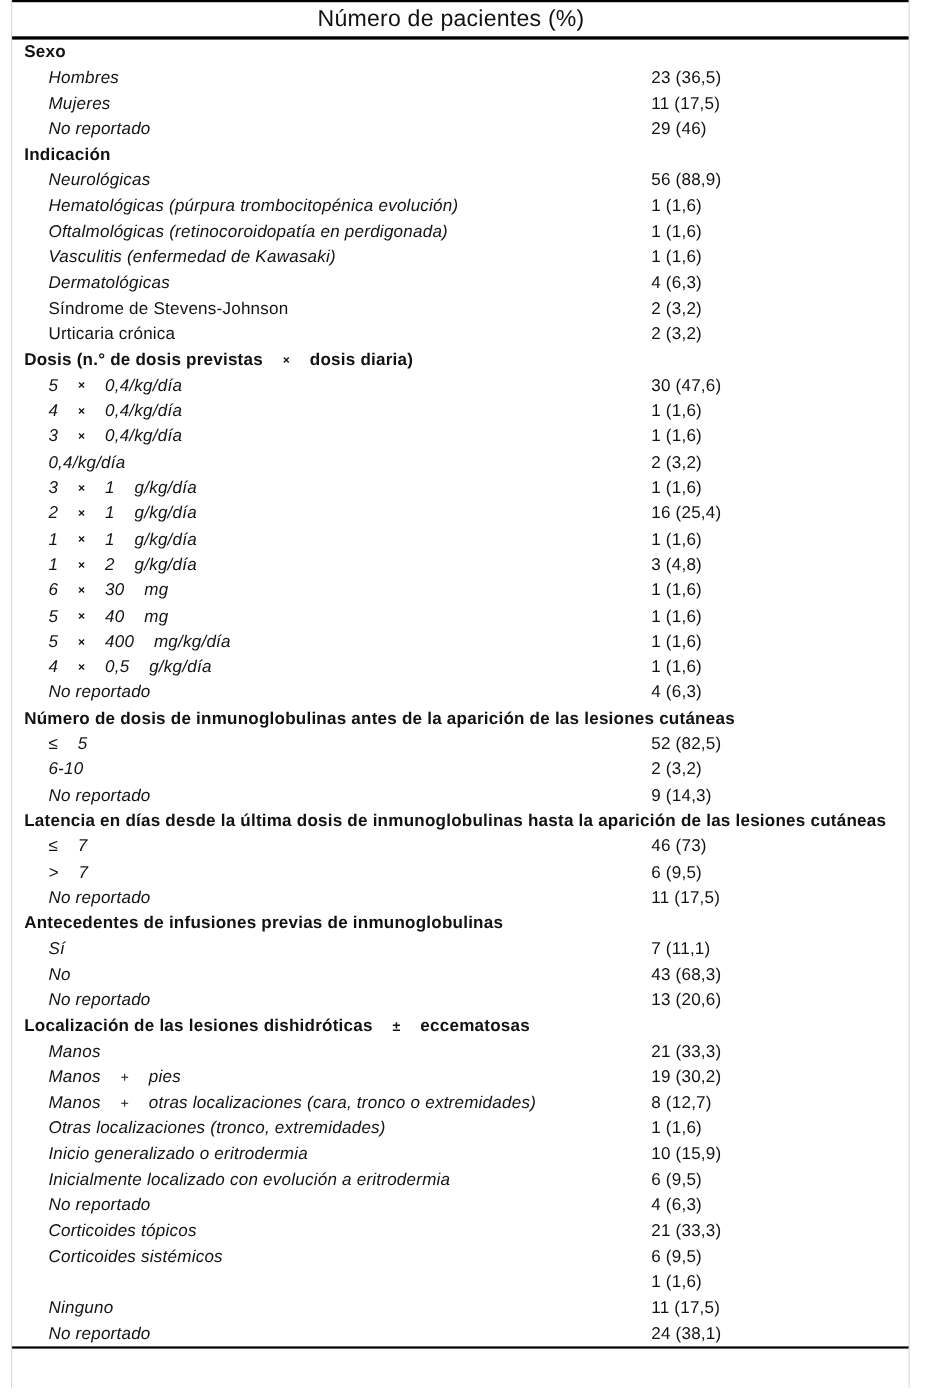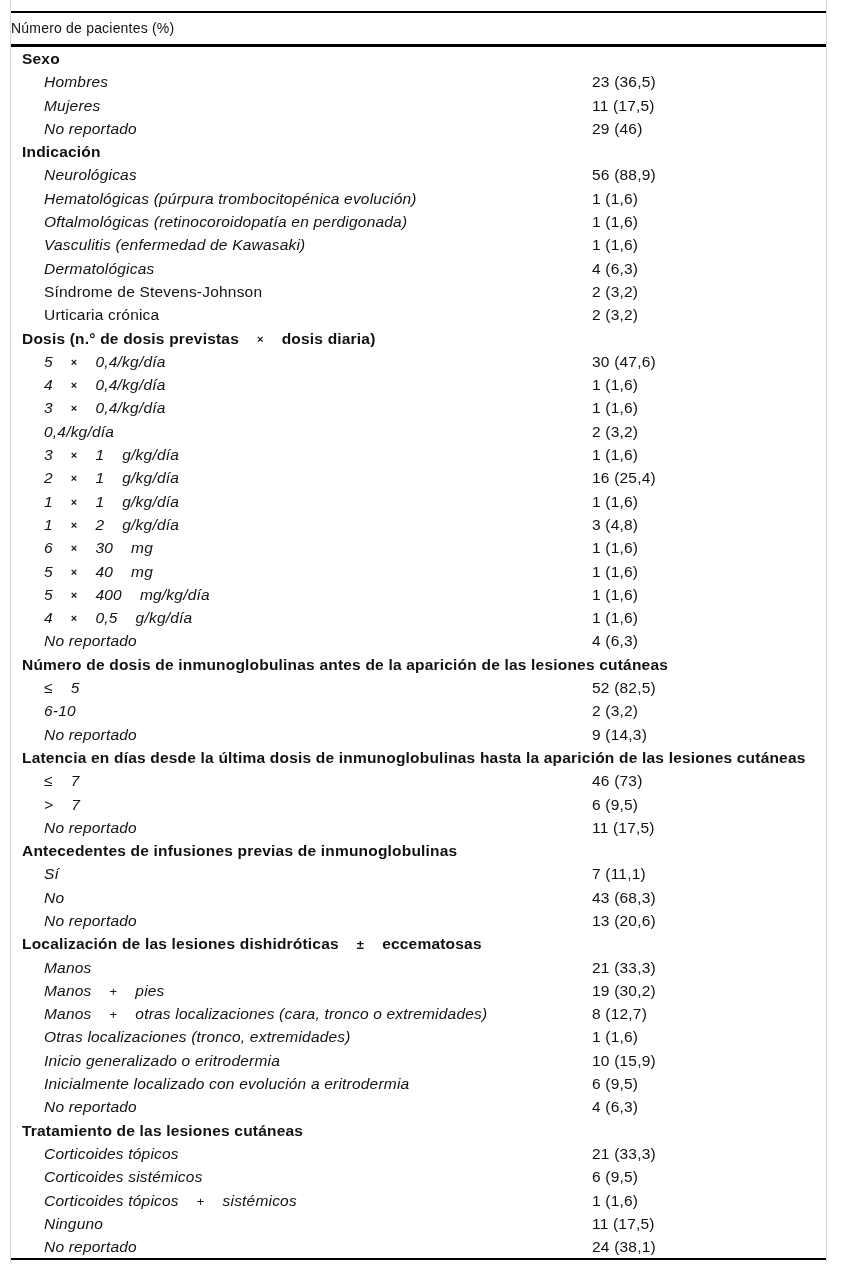--- a/index.html
+++ b/index.html
@@ -16,28 +16,27 @@
     position: absolute;
     left: 10px;
     top: 0;
     width: 817px;
     height: 1262px;
     box-sizing: border-box;
     border-left: 1.5px solid #d8d8d8;
     border-right: 1.5px solid #d8d8d8;
   }
   .thead {
-    margin-top: 11px;
     border-top: 2.2px solid #000000;
     border-bottom: 3px solid #000000;
     height: 31px;
     line-height: 31px;
-    text-align: left;
+    text-align: center;
     padding-right: 17px;
-    font-size: 14px;
+    font-size: 21px;
     letter-spacing: 0.2px;
   }
   .tbody {
     border-bottom: 2.5px solid #000000;
   }
   .row {
     position: relative;
     height: 23.3px;
     line-height: 23.4px;
     font-size: 15.5px;
@@ -107,21 +106,20 @@
         <div class="row item-row"><span class="label item-label">No</span><span class="value">43 (68,3)</span></div>
         <div class="row item-row"><span class="label item-label">No reportado</span><span class="value">13 (20,6)</span></div>
         <div class="row section-row"><span class="label section-label"><span class="part">Localización de las lesiones dishidróticas</span><span class="part sym">±</span><span class="part">eccematosas</span></span></div>
         <div class="row item-row"><span class="label item-label">Manos</span><span class="value">21 (33,3)</span></div>
         <div class="row item-row"><span class="label item-label"><span class="part">Manos</span><span class="part sym">+</span><span class="part">pies</span></span><span class="value">19 (30,2)</span></div>
         <div class="row item-row"><span class="label item-label"><span class="part">Manos</span><span class="part sym">+</span><span class="part">otras localizaciones (cara, tronco o extremidades)</span></span><span class="value">8 (12,7)</span></div>
         <div class="row item-row"><span class="label item-label">Otras localizaciones (tronco, extremidades)</span><span class="value">1 (1,6)</span></div>
         <div class="row item-row"><span class="label item-label">Inicio generalizado o eritrodermia</span><span class="value">10 (15,9)</span></div>
         <div class="row item-row"><span class="label item-label">Inicialmente localizado con evolución a eritrodermia</span><span class="value">6 (9,5)</span></div>
         <div class="row item-row"><span class="label item-label">No reportado</span><span class="value">4 (6,3)</span></div>
-        <div class="row section-row"><span class="label section-label">Tratamiento de las lesiones cutáneas</span></div>
         <div class="row item-row"><span class="label item-label">Corticoides tópicos</span><span class="value">21 (33,3)</span></div>
         <div class="row item-row"><span class="label item-label">Corticoides sistémicos</span><span class="value">6 (9,5)</span></div>
-        <div class="row item-row"><span class="label item-label"><span class="part">Corticoides tópicos</span><span class="part sym">+</span><span class="part">sistémicos</span></span><span class="value">1 (1,6)</span></div>
+        <div class="row item-row"><span class="value">1 (1,6)</span></div>
         <div class="row item-row"><span class="label item-label">Ninguno</span><span class="value">11 (17,5)</span></div>
         <div class="row item-row"><span class="label item-label">No reportado</span><span class="value">24 (38,1)</span></div>
       </div>
   </div>
 </div>
 
 </body></html>

